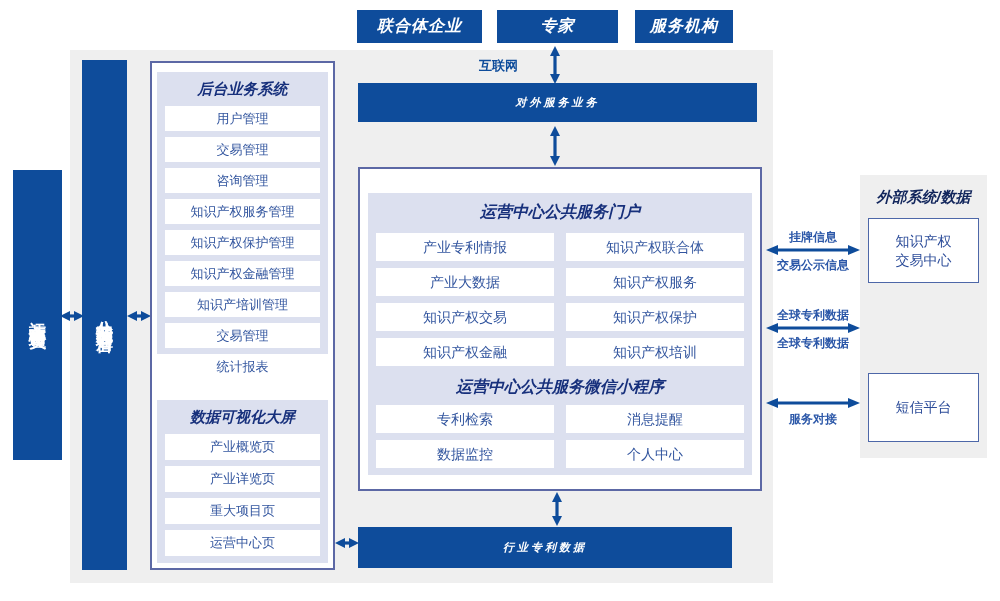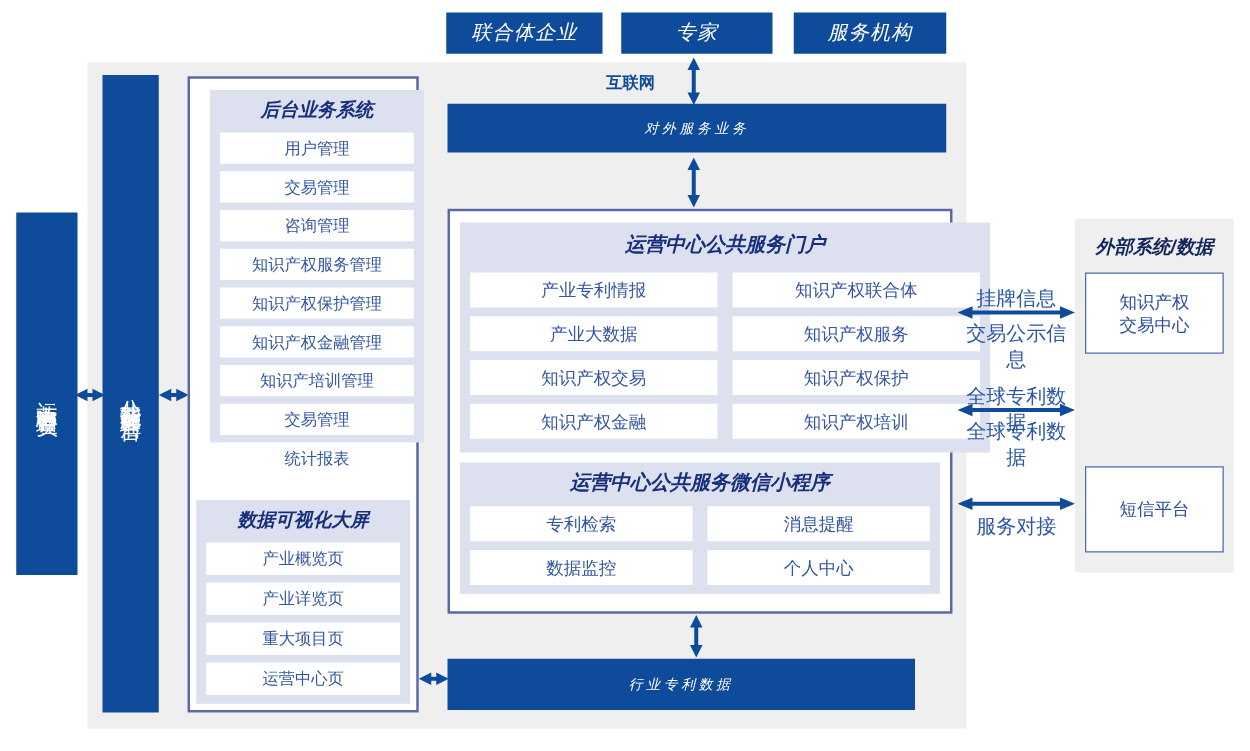--- a/index.html
+++ b/index.html
@@ -9,54 +9,54 @@
     --panel:#dce0ef;
     --backdrop:#efefef;
     --box_border:#5c68a5;
     --label_text:#2b57a8;
   }
   *{margin:0;padding:0;box-sizing:border-box;}
   html,body{background:#ffffff;}
   body{font-family:"Liberation Sans","DejaVu Sans",sans-serif;}
   .stage{position:relative;width:1000px;height:601px;background:#fff;overflow:hidden;}
   .backdrop{position:absolute;background:var(--backdrop);}
-  .bluebox{position:absolute;background:var(--primary);color:#fff;display:flex;align-items:center;justify-content:center;font-weight:normal;}
+  .bluebox{position:absolute;background:var(--primary);color:#fff;display:flex;align-items:center;justify-content:center;font-weight:bold;}
   .actor{font-size:16px;font-style:italic;letter-spacing:1px;}
   .bar{font-size:11px;font-style:italic;letter-spacing:3px;}
   .vtext{writing-mode:vertical-rl;text-orientation:upright;font-size:17px;letter-spacing:2px;}
   .outline-box{position:absolute;background:#fff;border:2px solid var(--box_border);}
   .panel{position:absolute;background:var(--panel);}
   .sec-title{height:26px;line-height:26px;text-align:center;font-weight:bold;font-style:italic;color:var(--title_navy);font-size:15px;margin-top:4px;}
   .sec-title.big{font-size:16px;height:28px;line-height:28px;margin-top:5px;}
   .vlist{display:grid;grid-template-columns:1fr;gap:6px;padding:4px 8px 1px 8px;}
   .vlist .item{height:25px;line-height:25px;font-size:13px;}
   .item{background:#fff;text-align:center;color:var(--item_text);overflow:hidden;white-space:nowrap;}
   .grid2{display:grid;grid-template-columns:1fr 1fr;gap:7px 12px;padding:7px 8px 0 8px;}
   .grid2 .item{height:28px;line-height:28px;font-size:14px;}
   .small-label{position:absolute;font-weight:bold;font-size:13px;color:var(--primary);}
-  .lbl{position:absolute;font-weight:normal;font-size:16px;color:var(--label_text);width:94px;text-align:center;}
+  .lbl{position:absolute;font-weight:bold;font-size:12px;color:var(--label_text);width:94px;text-align:center;}
   .arr{position:absolute;}
   .arr polygon{fill:var(--primary);}
   .arr line{stroke:var(--primary);stroke-width:3.2;}
   .ext-panel{position:absolute;background:var(--backdrop);}
   .ext-title{text-align:center;font-weight:bold;font-style:italic;font-size:15px;color:#12265c;margin-top:13px;}
   .ext-box{position:absolute;left:8px;width:111px;background:#fff;border:1px solid #4d67a8;display:flex;flex-direction:column;align-items:center;justify-content:center;color:#2c4c99;font-size:14px;line-height:1.35;}
 </style>
 </head>
 <body>
 
 <div class="stage">
 
   <div class="backdrop" style="left:70px;top:50px;width:703px;height:533px"></div>
 
   <div class="bluebox actor" style="left:357px;top:10px;width:125px;height:33px">联合体企业</div>
   <div class="bluebox actor" style="left:497px;top:10px;width:121px;height:33px">专家</div>
-  <div class="bluebox actor" style="left:635px;top:10px;width:122px;height:33px">服务机构</div>
+  <div class="bluebox actor" style="left:635px;top:10px;width:98px;height:33px">服务机构</div>
 
-  <div class="small-label" style="left:485px;top:57px;width:60px;">互联网</div>
+  <div class="small-label" style="left:458px;top:57px;width:60px;text-align:right">互联网</div>
   <svg class="arr" style="left:548px;top:46px" width="14" height="38">
     <line x1="7" y1="8" x2="7" y2="30"></line>
     <polygon points="7,0 2,10 12,10"></polygon>
     <polygon points="7,38 2,28 12,28"></polygon>
   </svg>
 
   <div class="bluebox bar" style="left:358px;top:83px;width:399px;height:39px">对外服务业务</div>
 
   <svg class="arr" style="left:548px;top:126px" width="14" height="40">
     <line x1="7" y1="8" x2="7" y2="32"></line>
@@ -72,21 +72,21 @@
     <polygon points="0,7 10,2 10,12"></polygon>
     <polygon points="24,7 14,2 14,12"></polygon>
   </svg>
   <svg class="arr" style="left:127px;top:309px" width="24" height="14">
     <line x1="7" y1="7" x2="17" y2="7"></line>
     <polygon points="0,7 10,2 10,12"></polygon>
     <polygon points="24,7 14,2 14,12"></polygon>
   </svg>
 
   <div class="outline-box" style="left:150px;top:61px;width:185px;height:509px">
-    <div class="panel" style="left:16px;top:9px;width:171px;height:282px">
+    <div class="panel" style="left:5px;top:9px;width:171px;height:282px">
       <div class="sec-title">后台业务系统</div>
       <div class="vlist">
         <div class="item">用户管理</div>
         <div class="item">交易管理</div>
         <div class="item">咨询管理</div>
         <div class="item">知识产权服务管理</div>
         <div class="item">知识产权保护管理</div>
         <div class="item">知识产权金融管理</div>
         <div class="item">知识产培训管理</div>
         <div class="item">交易管理</div>
@@ -98,21 +98,21 @@
       <div class="vlist" style="gap:6px">
         <div class="item" style="height:26px;line-height:26px">产业概览页</div>
         <div class="item" style="height:26px;line-height:26px">产业详览页</div>
         <div class="item" style="height:26px;line-height:26px">重大项目页</div>
         <div class="item" style="height:26px;line-height:26px">运营中心页</div>
       </div>
     </div>
   </div>
 
   <div class="outline-box" style="left:358px;top:167px;width:404px;height:324px">
-    <div class="panel" style="left:8px;top:9px;width:424px;height:184px">
+    <div class="panel" style="left:8px;top:24px;width:384px;height:184px">
       <div class="sec-title big">运营中心公共服务门户</div>
       <div class="grid2">
         <div class="item">产业专利情报</div>
         <div class="item">知识产权联合体</div>
         <div class="item">产业大数据</div>
         <div class="item">知识产权服务</div>
         <div class="item">知识产权交易</div>
         <div class="item">知识产权保护</div>
         <div class="item">知识产权金融</div>
         <div class="item">知识产权培训</div>

